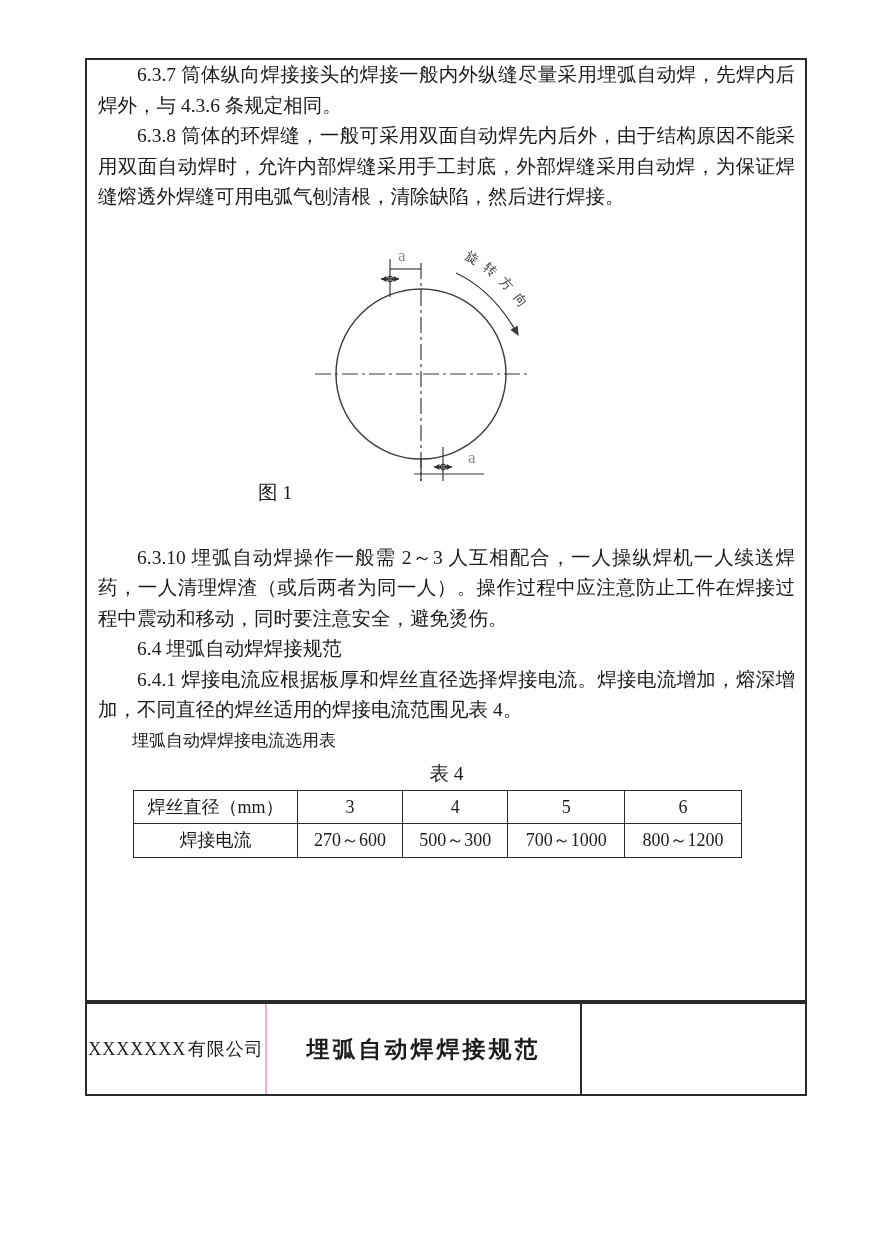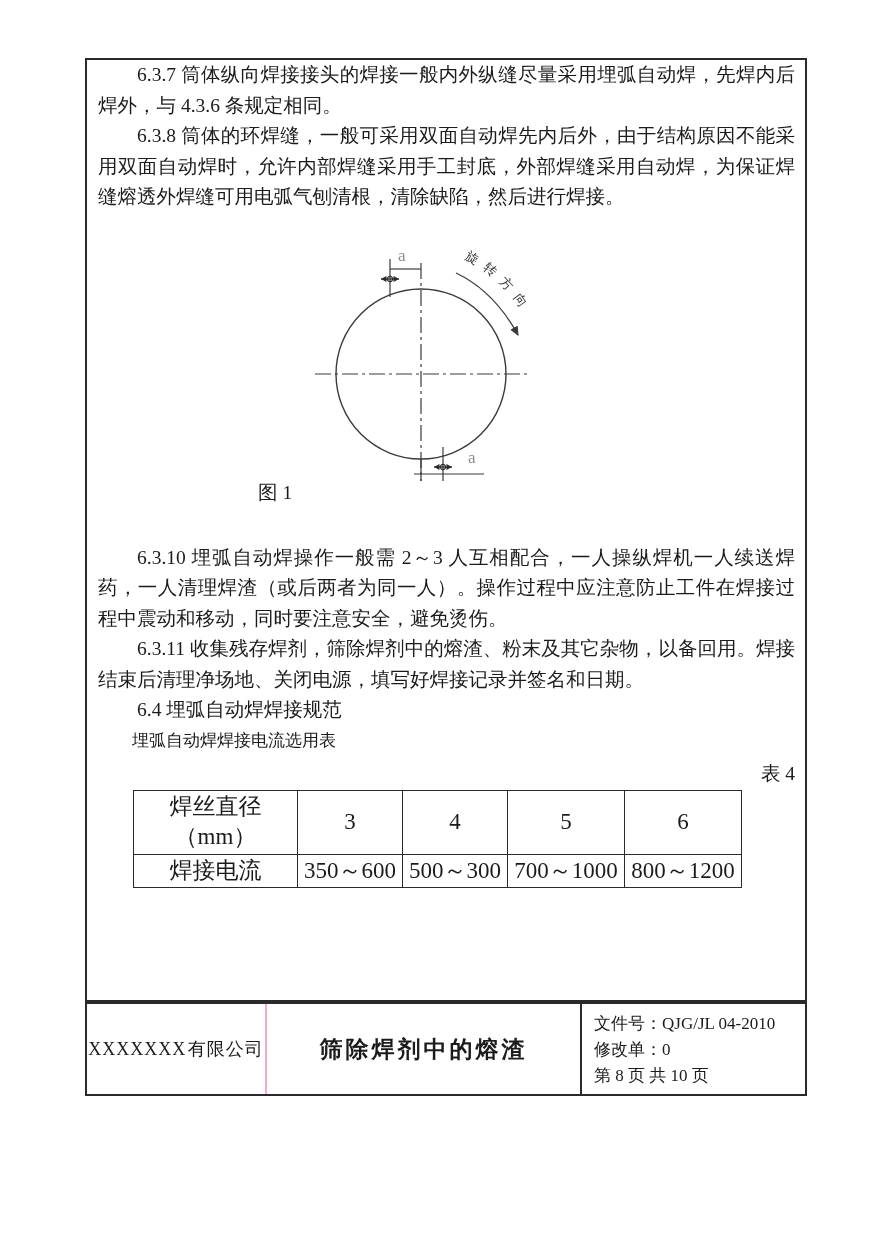--- a/index.html
+++ b/index.html
@@ -19,26 +19,26 @@
   }
   .content{
     position:absolute;left:98px;top:60px;width:697px;
     font-size:19.5px;line-height:30.5px;
     text-align:justify;
   }
   .content p{margin:0;text-indent:2em;}
   .figure-block{position:relative;width:697px;height:330px;}
   .figure-block svg{display:block;}
   .tbl-note{margin:4px 0 0 0;font-size:17px;line-height:30px;text-indent:0;}
-  .tbl-caption{margin:4px 0 2px 0;text-align:right;font-size:19.5px;line-height:28px;}
+  .tbl-caption{margin:4px 0 2px 0;text-align:center;font-size:19.5px;line-height:28px;}
   table.spec{
     border-collapse:collapse;
     margin-left:35px;
     width:609px;
-    font-size:23px;
+    font-size:18px;
   }
   table.spec td{
     border:1.5px solid #2a2a2a;
     text-align:center;
     padding:1px 4px;
     height:24px;
   }
   table.spec td.lbl{width:155px;}
   .footer{
     position:absolute;left:85px;top:1002px;
@@ -113,55 +113,50 @@
         <line x1="345" y1="234" x2="345" y2="268" class="thin"></line>
         <line x1="316" y1="261" x2="386" y2="261" class="thin"></line>
         <use href="#torch" x="345" y="254"></use>
         <text x="370" y="250" font-size="17" class="gray-dim" font-family="Liberation Serif, serif">a</text>
 
         <text x="160" y="286" font-size="19.5" fill="#1b1b1b" font-family="Liberation Serif, serif">图 1</text>
       </svg>
     </div>
 
     <p>6.3.10 埋弧自动焊操作一般需 2～3 人互相配合，一人操纵焊机一人续送焊药，一人清理焊渣（或后两者为同一人）。操作过程中应注意防止工件在焊接过程中震动和移动，同时要注意安全，避免烫伤。</p>
-    <p>6.3.11 收集残存焊剂，筛除焊剂中的熔渣、粉末及其它杂物，以备回用。焊接结束后清理净场地、关闭电源，填写好焊接记录并签名和日期。</p>
     <p>6.4 埋弧自动焊焊接规范</p>
+    <p>6.4.1 焊接电流应根据板厚和焊丝直径选择焊接电流。焊接电流增加，熔深增加，不同直径的焊丝适用的焊接电流范围见表 4。</p>
 
     <p class="tbl-note">埋弧自动焊焊接电流选用表</p>
     <div class="tbl-caption">表 4</div>
 
     <table class="spec">
       <tbody>
         <tr>
           <td class="lbl">焊丝直径（mm）</td>
           <td>3</td>
           <td>4</td>
           <td>5</td>
           <td>6</td>
         </tr>
         <tr>
           <td class="lbl">焊接电流</td>
-          <td>350～600</td>
+          <td>270～600</td>
           <td>500～300</td>
           <td>700～1000</td>
           <td>800～1200</td>
         </tr>
       </tbody>
     </table>
 
   </div>
 
   <div class="footer">
     <div class="cell company">
       <div>XXXXXXX</div>
       <div>有限公司</div>
     </div>
     <div class="cell doc-title">
-      <span>筛除焊剂中的熔渣</span>
-    </div>
-    <div class="cell doc-info">
-      <div>文件号：QJG/JL 04-2010</div>
-      <div>修改单：0</div>
-      <div>第 8 页  共 10 页</div>
+      <span>埋弧自动焊焊接规范</span>
     </div>
   </div>
 
 </div>
 
 </body></html>

